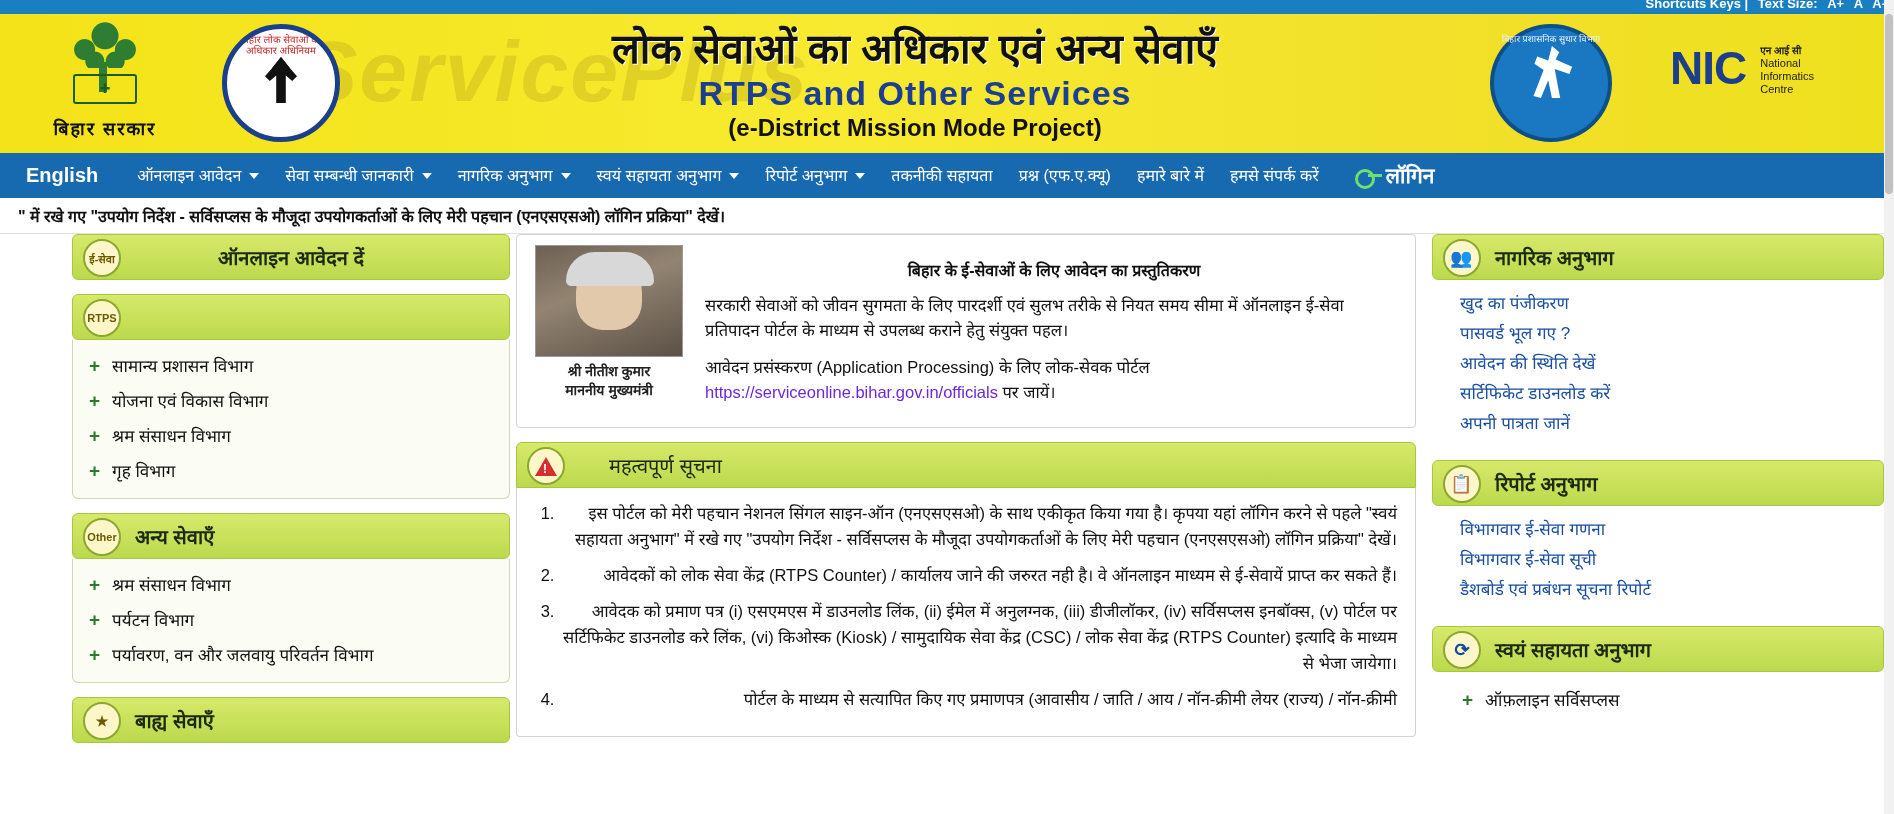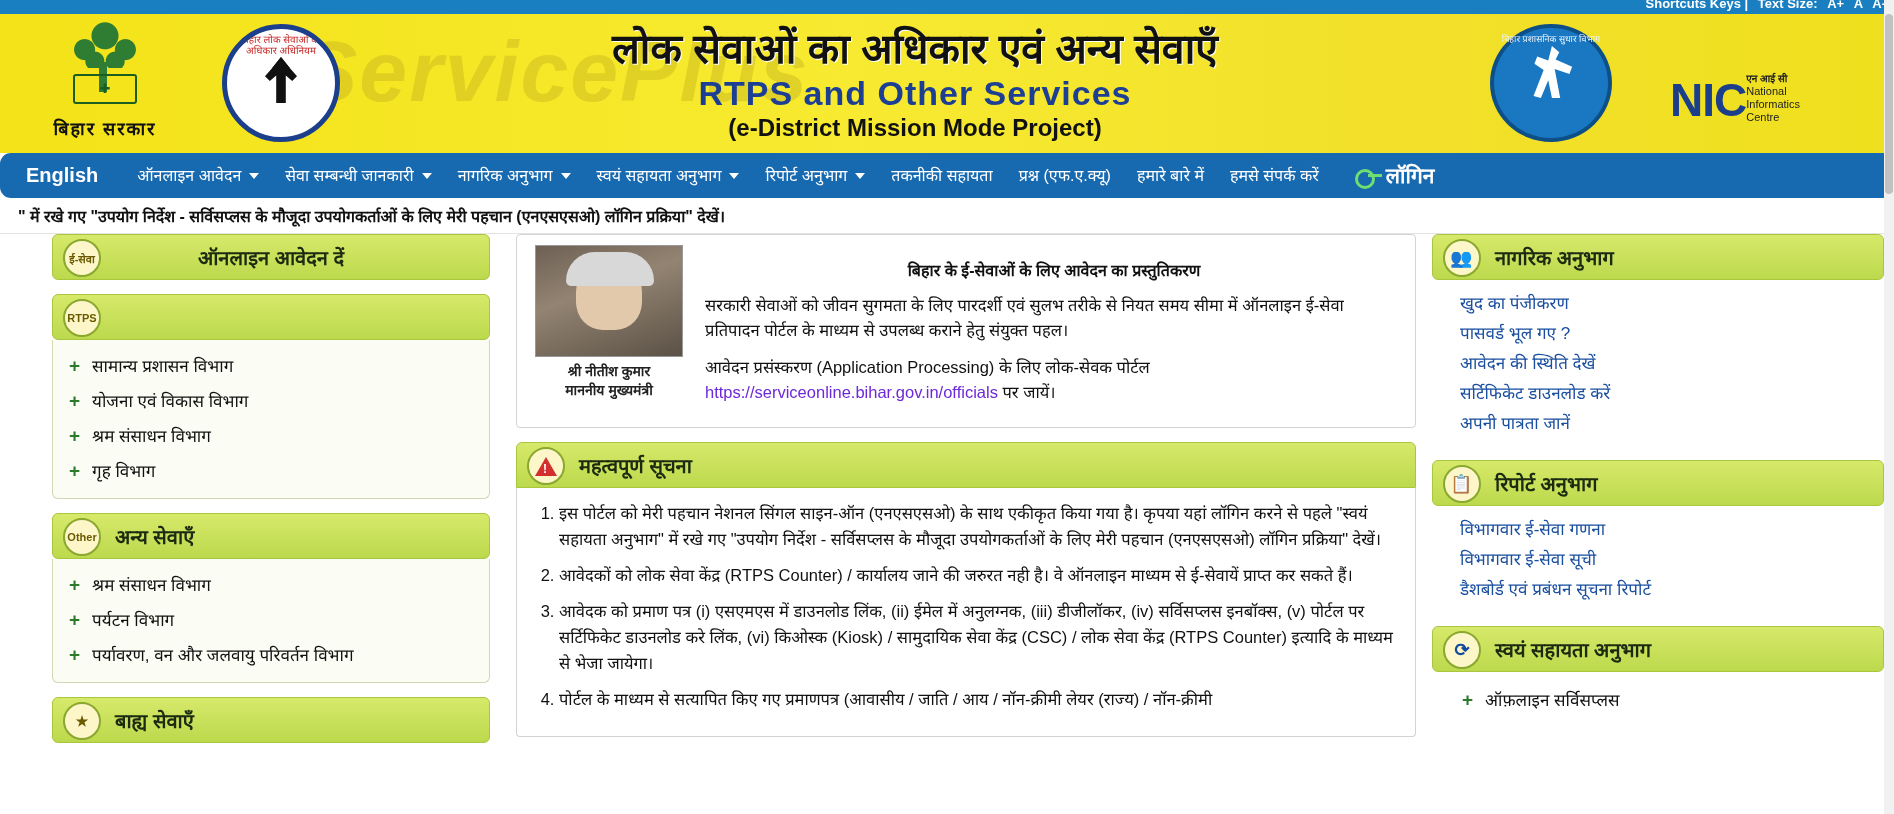--- a/index.html
+++ b/index.html
@@ -105,36 +105,35 @@
   }
   .logo-blue .lb-top { font-size: 9px; margin-top: 6px; line-height: 10px; color: #eaf4ff;}
   .logo-blue .lb-fig {
     width: 46px; height: 52px; margin: 2px auto;
     background: #fff;
     clip-path: polygon(52% 0%, 68% 12%, 60% 26%, 96% 40%, 90% 54%, 58% 44%, 70% 100%, 52% 100%, 44% 66%, 28% 100%, 12% 96%, 34% 46%, 14% 34%, 20% 20%, 44% 28%);
   }
   .logo-blue .lb-bot { font-size: 9px; line-height: 10px; }
   .logo-nic {
     position: absolute; left: 1670px; top: 30px; width: 210px; height: 80px;
-    display: flex; align-items: flex-end; gap: 0;
+    display: flex; align-items: flex-start; gap: 14px;
   }
   .logo-nic .nic-text {
     font-size: 46px; font-weight: bold; color: #1b3f8b; letter-spacing: -1px;
     line-height: 48px;
   }
   .logo-nic .nic-sub { font-size: 11px; color: #222; line-height: 13px; }
   .logo-nic .nic-sub b { display:block; font-size: 10px; }
 
   
   .navbar {
     position: absolute; top: 153px; left: 0; width: 1894px; height: 45px;
     background: #1769b0;
     display: flex; align-items: center;
     color: #fff;
-    border-radius: 11px;
   }
   .navbar .nav-lang {
     font-size: 20px; font-weight: bold; color: #fff; padding: 0 26px 0 26px;
   }
   .navbar .nav-item {
     font-size: 16px; color: #fff; padding: 0 13px; white-space: nowrap;
     display: flex; align-items: center; gap: 5px; height: 45px; line-height: 45px;
   }
   .caret {
     display:inline-block; width:0; height:0;
@@ -162,21 +161,21 @@
     display: flex; align-items: center;
   }
   .marquee .mtext {
     font-size: 16px; color: #111; font-weight: bold; white-space: nowrap;
     padding-left: 18px;
   }
 
   
   .content { position: absolute; top: 234px; left: 0; width: 1894px; height: 580px; }
 
-  .col-left { position: absolute; left: 20px; top: 0; width: 470px; padding-left: 32px; }
+  .col-left { position: absolute; left: 40px; top: 0; width: 470px; padding-left: 32px; }
   .col-mid  { position: absolute; left: 516px; top: 0; width: 900px; }
   .col-right{ position: absolute; left: 1432px; top: 0; width: 452px; }
 
   .panel { margin-bottom: 14px; }
   .panel-head {
     position: relative;
     background: linear-gradient(#d7e96a, #bcd94d);
     border: 1px solid #a9c63f;
     border-radius: 6px;
     height: 46px;
@@ -232,43 +231,43 @@
   .cm-text h2 {
     margin: 14px 0 12px 0; font-size: 16px; text-align: center; color: #111; font-weight: bold;
   }
   .cm-text p { margin: 0 0 12px 0; font-size: 16.5px; line-height: 25px; color: #111; }
   .cm-text a { color: #6d28d9; text-decoration: none; }
 
   .notice-head {
     position: relative;
     background: linear-gradient(#d7e96a, #bcd94d);
     border: 1px solid #a9c63f; border-radius: 6px 6px 0 0;
-    height: 46px; display:flex; align-items:center; padding-left: 62px;
-    font-size: 20px; font-weight: bold; color: #1b2a10;
+    height: 46px; display:flex; align-items:center; padding-left: 92px;
+    font-size: 20px; font-weight: normal; color: #1b2a10;
   }
   .notice-head .warn {
     position:absolute; left: 10px; top: 4px; width: 38px; height: 38px;
     border-radius: 50%; background: #fdf6c8; border: 2px solid #8aa82f;
     display:flex; align-items:center; justify-content:center;
   }
   .notice-head .warn .tri {
     width: 0; height: 0; border-left: 11px solid transparent;
     border-right: 11px solid transparent; border-bottom: 19px solid #d32f2f;
     position: relative;
   }
   .notice-head .warn .tri::after {
     content:"!"; position:absolute; left:-3px; top:5px; color:#fff;
     font-size:12px; font-weight:bold;
   }
   .notice-body {
     border: 1px solid #d3d3d3; border-top: none; background: #fff;
     padding: 12px 18px 14px 18px; border-radius: 0 0 4px 4px;
   }
   .notice-body ol { margin: 0; padding-left: 24px; }
-  .notice-body li { font-size: 16.5px; line-height: 26px; color: #111; margin-bottom: 10px; }
+  .notice-body li { font-size: 16.5px; line-height: 26px; color: #111; margin-bottom: 10px; text-align: right; }
 
   
   .rpanel-head {
     position: relative;
     background: linear-gradient(#d7e96a, #bcd94d);
     border: 1px solid #a9c63f; border-radius: 6px;
     height: 46px; display:flex; align-items:center; padding-left: 62px;
     font-size: 20px; font-weight: bold; color: #1b2a10;
   }
   .rpanel-head .ricon {

